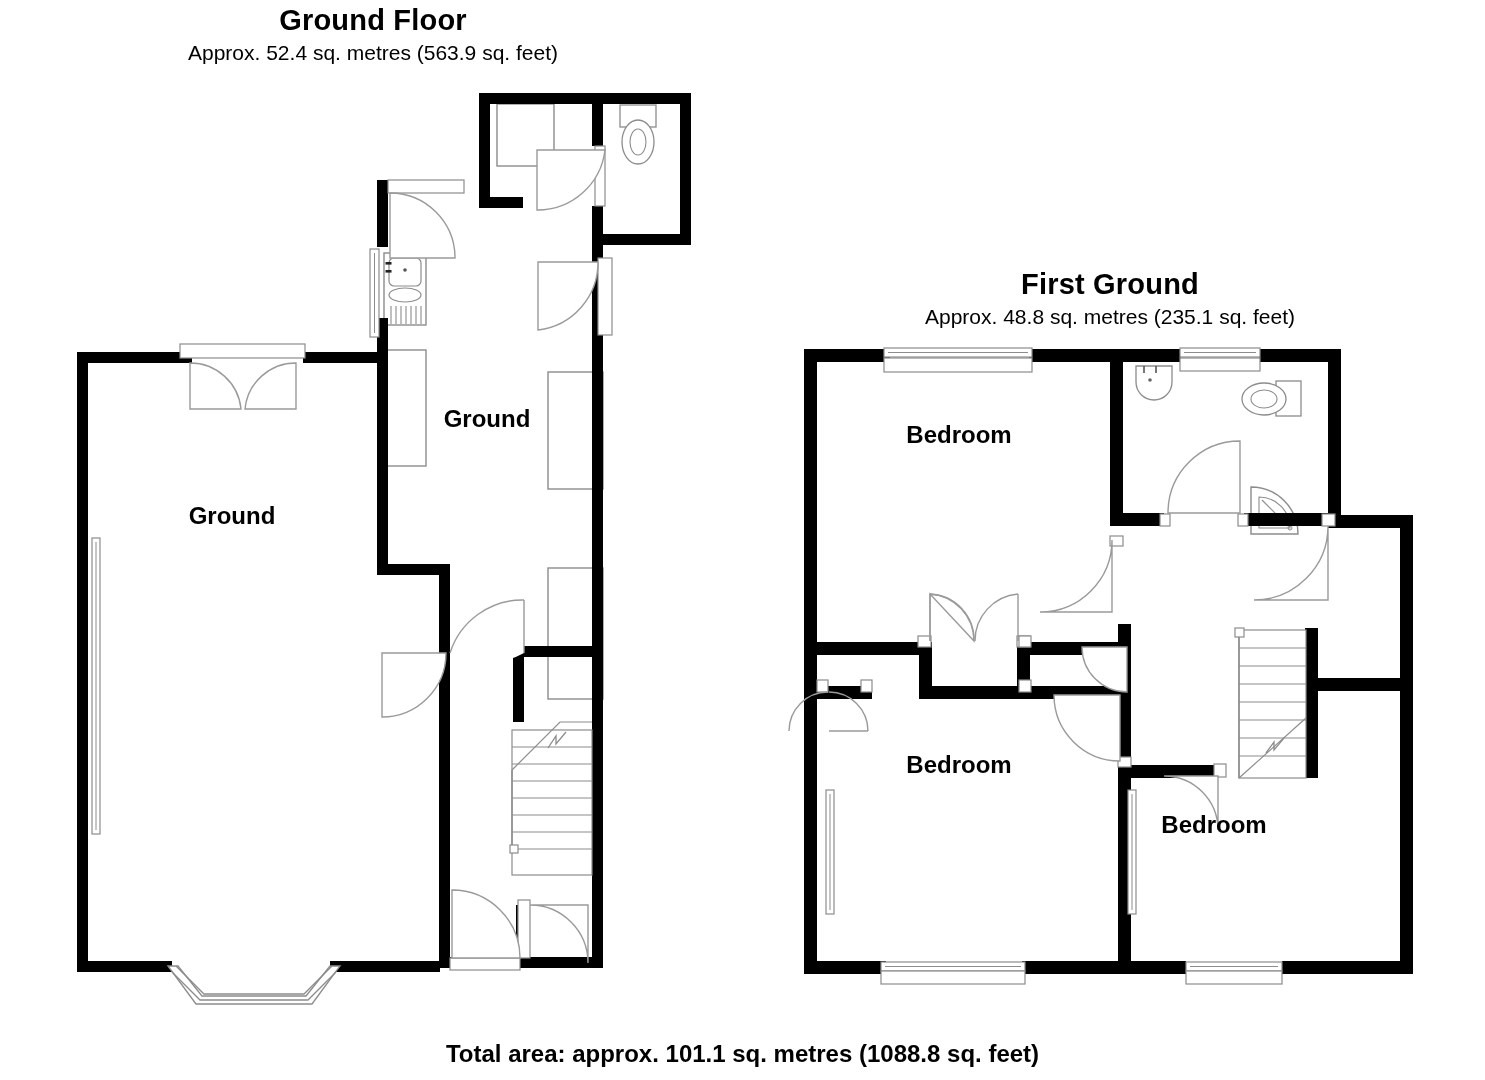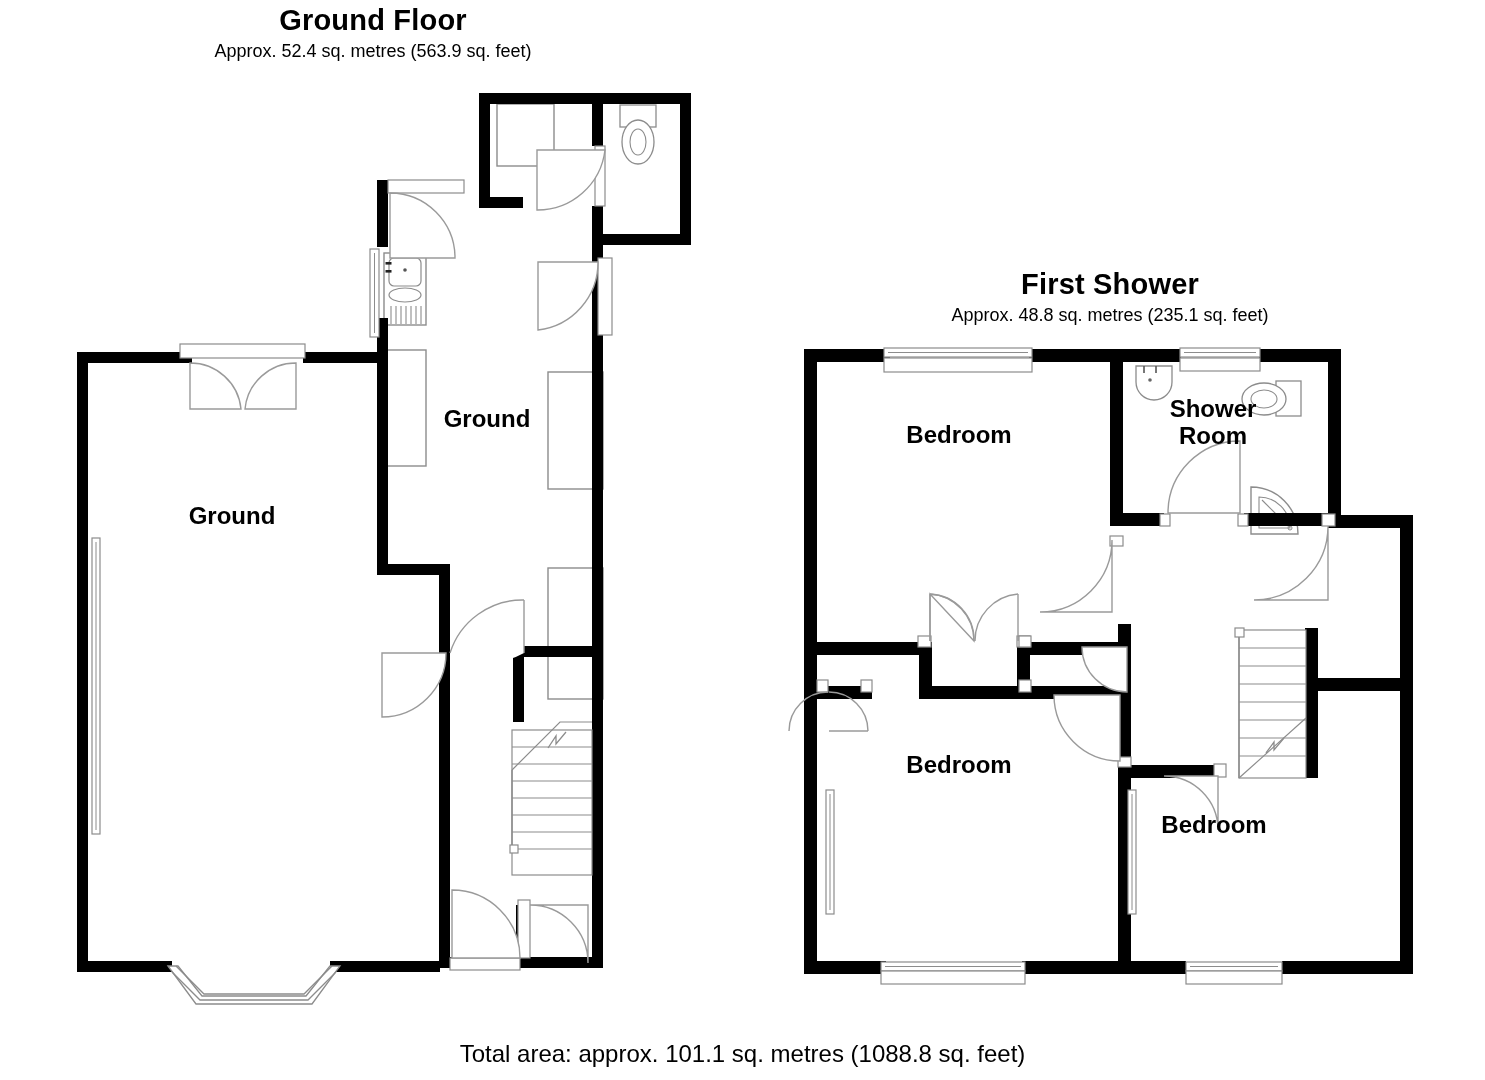--- a/index.html
+++ b/index.html
@@ -27,35 +27,35 @@
     line-height: 1.15;
   }
   .floor-heading .floor-title {
     display: block;
     font-size: 29px;
     font-weight: bold;
     letter-spacing: 0.2px;
   }
   .floor-heading .floor-sub {
     display: block;
-    font-size: 18px;
+    font-size: 21px;
     font-weight: normal;
     margin-top: 4px;
   }
   #ground-heading { left: 143px; top: 4px; width: 460px; }
   #first-heading  { left: 880px; top: 268px; width: 460px; }
 
   #total-area {
     position: absolute;
     left: 0;
     top: 1040px;
     width: 1485px;
     text-align: center;
     font-size: 24px;
-    font-weight: normal;
+    font-weight: bold;
   }
 
   .svg-layer {
     position: absolute;
     left: 0;
     top: 0;
     width: 1485px;
     height: 1080px;
   }
   .room-label {
@@ -72,21 +72,21 @@
 <body>
 
 <div id="plan-root">
 
   <div class="floor-heading" id="ground-heading">
     <span class="floor-title">Ground Floor</span>
     <span class="floor-sub">Approx. 52.4 sq. metres (563.9 sq. feet)</span>
   </div>
 
   <div class="floor-heading" id="first-heading">
-    <span class="floor-title">First Shower</span>
+    <span class="floor-title">First Ground</span>
     <span class="floor-sub">Approx. 48.8 sq. metres (235.1 sq. feet)</span>
   </div>
 
   <svg class="svg-layer" viewBox="0 0 1485 1080" xmlns="http://www.w3.org/2000/svg">
 
     <g>
 
       <g fill="#ffffff" stroke="#8c8c8c" stroke-width="1.4">
 
         <rect x="497" y="104" width="57" height="62"></rect>
@@ -404,20 +404,18 @@
         <polyline points="1239,778 1306,718" fill="none" stroke="#8c8c8c" stroke-width="1.2"></polyline>
         <path d="M1266,753 L1274,742 L1274,750 L1284,738" fill="none" stroke="#8c8c8c" stroke-width="1.3"></path>
       </g>
     </g>
   </svg>
 
   <div class="room-label" style="left:132px; top:503px; width:200px;">Ground</div>
   <div class="room-label" style="left:387px; top:406px; width:200px;">Ground</div>
 
   <div class="room-label" style="left:859px; top:422px; width:200px;">Bedroom</div>
-  <div class="room-label" style="left:1133px; top:396px; width:160px;">Shower
-Room</div>
   <div class="room-label" style="left:859px; top:752px; width:200px;">Bedroom</div>
   <div class="room-label" style="left:1114px; top:812px; width:200px;">Bedroom</div>
 
   <div id="total-area">Total area: approx. 101.1 sq. metres (1088.8 sq. feet)</div>
 
 </div>
 
 </body></html>

